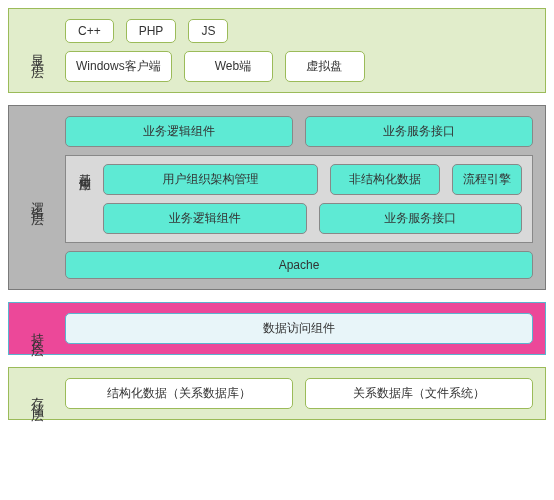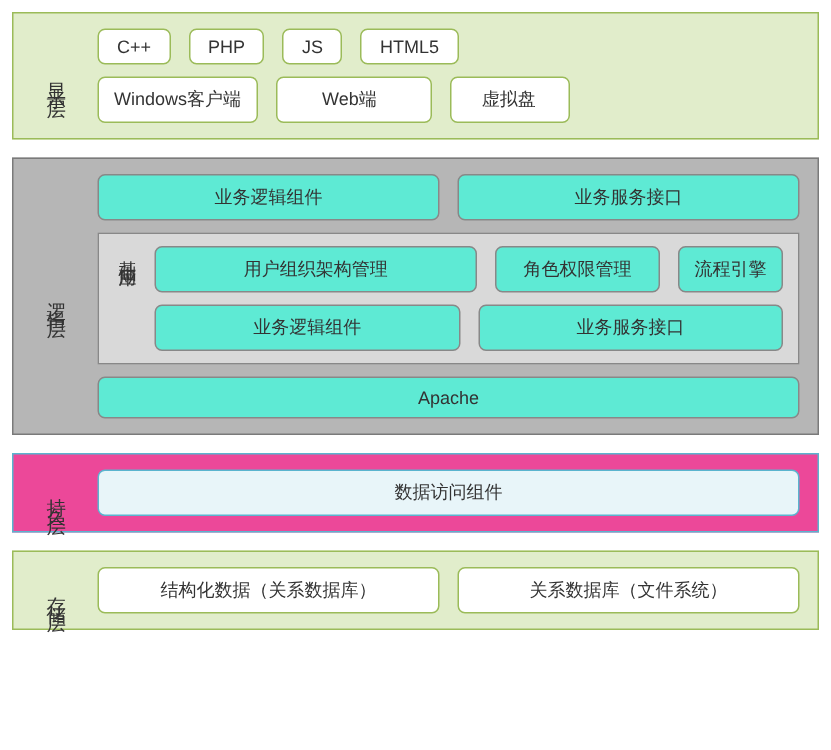--- a/index.html
+++ b/index.html
@@ -24,43 +24,42 @@
 </head>
 <body>
 
 <div class="layer green">
   <div class="layer-label">显示层</div>
   <div class="layer-body">
     <div class="row">
       <div class="box small">C++</div>
       <div class="box small">PHP</div>
       <div class="box small">JS</div>
-      <div class="box small">HTML5</div>
     </div>
     <div class="row">
       <div class="box">Windows客户端</div>
-      <div class="box" style="padding-left:30px;padding-right:36px">Web端</div>
+      <div class="box" style="padding-left:30px;padding-right:21px">Web端</div>
       <div class="box" style="padding-left:20px;padding-right:22px">虚拟盘</div>
     </div>
   </div>
 </div>
 
 <div class="layer gray">
   <div class="layer-label">逻辑层</div>
   <div class="layer-body">
     <div class="row">
       <div class="box fill">业务逻辑组件</div>
       <div class="box fill">业务服务接口</div>
     </div>
     <div class="sub">
       <div class="sub-label">基础应用</div>
       <div class="sub-body">
         <div class="row">
           <div class="box fill">用户组织架构管理</div>
-          <div class="box" style="padding-left:18px;padding-right:18px">角色权限管理</div>
+          <div class="box" style="padding-left:18px;padding-right:18px">非结构化数据</div>
           <div class="box">流程引擎</div>
         </div>
         <div class="row">
           <div class="box fill">业务逻辑组件</div>
           <div class="box fill">业务服务接口</div>
         </div>
       </div>
     </div>
     <div class="row">
       <div class="box fill">Apache</div>

